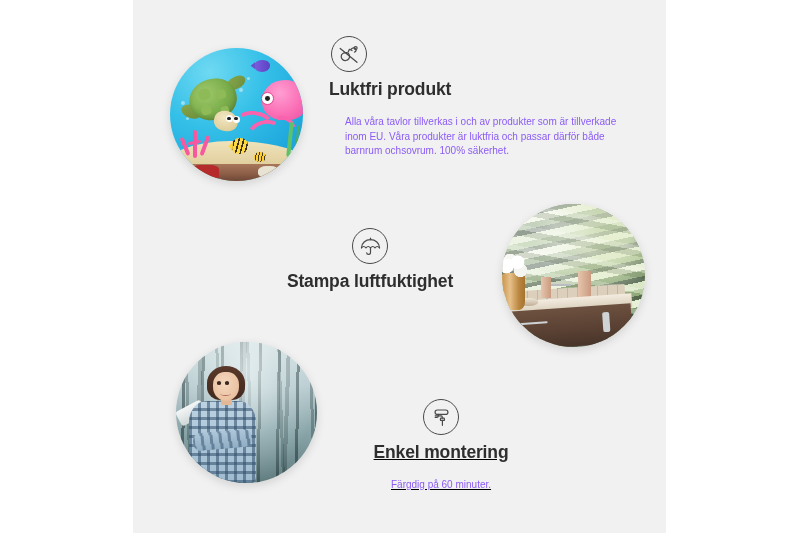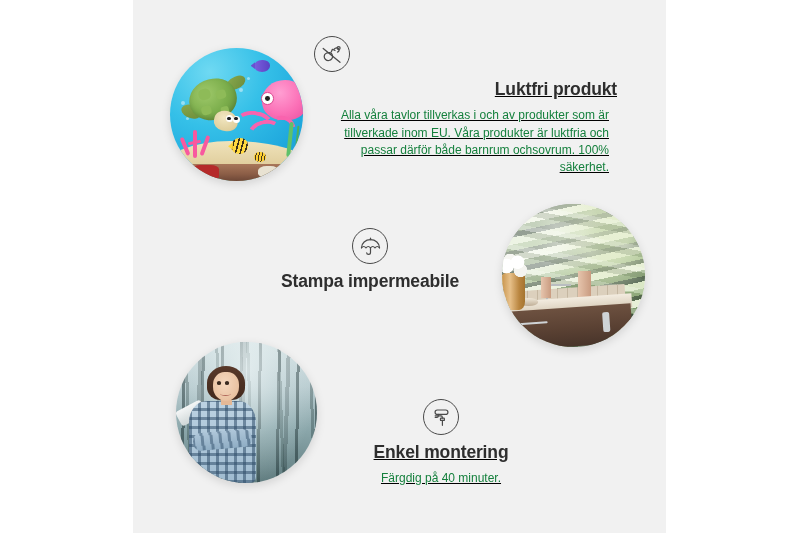--- a/index.html
+++ b/index.html
@@ -354,33 +354,32 @@
 
   .feature h3 {
     margin: 7px 0 5px 0;
     font-size: 17.5px;
     font-weight: 700;
     color: #2e2e2e;
     letter-spacing: -0.15px;
     line-height: 1.15;
   }
   .feature p {
-    margin: 8px;
-    font-size: 12px;
+    margin: 16px;
+    font-size: 10px;
     line-height: 1.45;
-    color: #15803d;
+    color: #8b5cf6;
   }
 
   
   #feature-odourless {
-    left: 179px;  
+    left: 196px;  
     top: 36px;
     width: 305px;
-    text-align: right;
-    text-decoration: underline;
+    text-align: left;
   }
   #feature-odourless .icon-circle { margin-left: 2px; }
 
   
   #feature-waterproof {
     left: 82px;
     top: 228px;
     width: 310px;
     text-align: center;
   }
@@ -477,31 +476,31 @@
 
     <div class="feature" id="feature-waterproof">
       <div class="icon-circle">
         <svg width="23" height="23" viewBox="0 0 24 24" fill="none" stroke="#4a4a4a" stroke-width="1.25" stroke-linecap="round" stroke-linejoin="round">
           <path d="M2.6 13.4C2.6 8.4 6.8 4.9 12 4.9s9.4 3.5 9.4 8.5"></path>
           <path d="M2.6 13.4c1.6-1.9 3.1-1.9 4.7 0 1.6-1.9 3.1-1.9 4.7 0 1.6-1.9 3.1-1.9 4.7 0 1.6-1.9 3.1-1.9 4.7 0"></path>
           <path d="M12 4.9V3.3"></path>
           <path d="M12 13.4v4.9c0 1.2-.9 2-2 2s-2-.9-2-1.8"></path>
         </svg>
       </div>
-      <h3>Stampa impermeabile</h3>
+      <h3>Stampa luftfuktighet</h3>
     </div>
 
     <div class="feature" id="feature-mounting">
       <div class="icon-circle">
         <svg width="23" height="23" viewBox="0 0 24 24" fill="none" stroke="#4a4a4a" stroke-width="1.25" stroke-linecap="round" stroke-linejoin="round">
           <rect x="5.3" y="4.2" width="13.4" height="4.6" rx="2.3"></rect>
           <path d="M8.6 8.8v1.7c0 .7-.6 1.3-1.3 1.3H5.4"></path>
           <path d="M5.4 10.3h6.3c.6 0 1.1.5 1.1 1.1v1.2"></path>
           <rect x="10.9" y="12.6" width="4.1" height="2.5" rx="0.6"></rect>
           <path d="M12.95 15.1v5.1"></path>
         </svg>
       </div>
       <h3>Enkel montering</h3>
-      <p>Färgdig på 40 minuter.</p>
+      <p>Färgdig på 60 minuter.</p>
     </div>
 
   </div>
 </div>
 
 </body></html>

